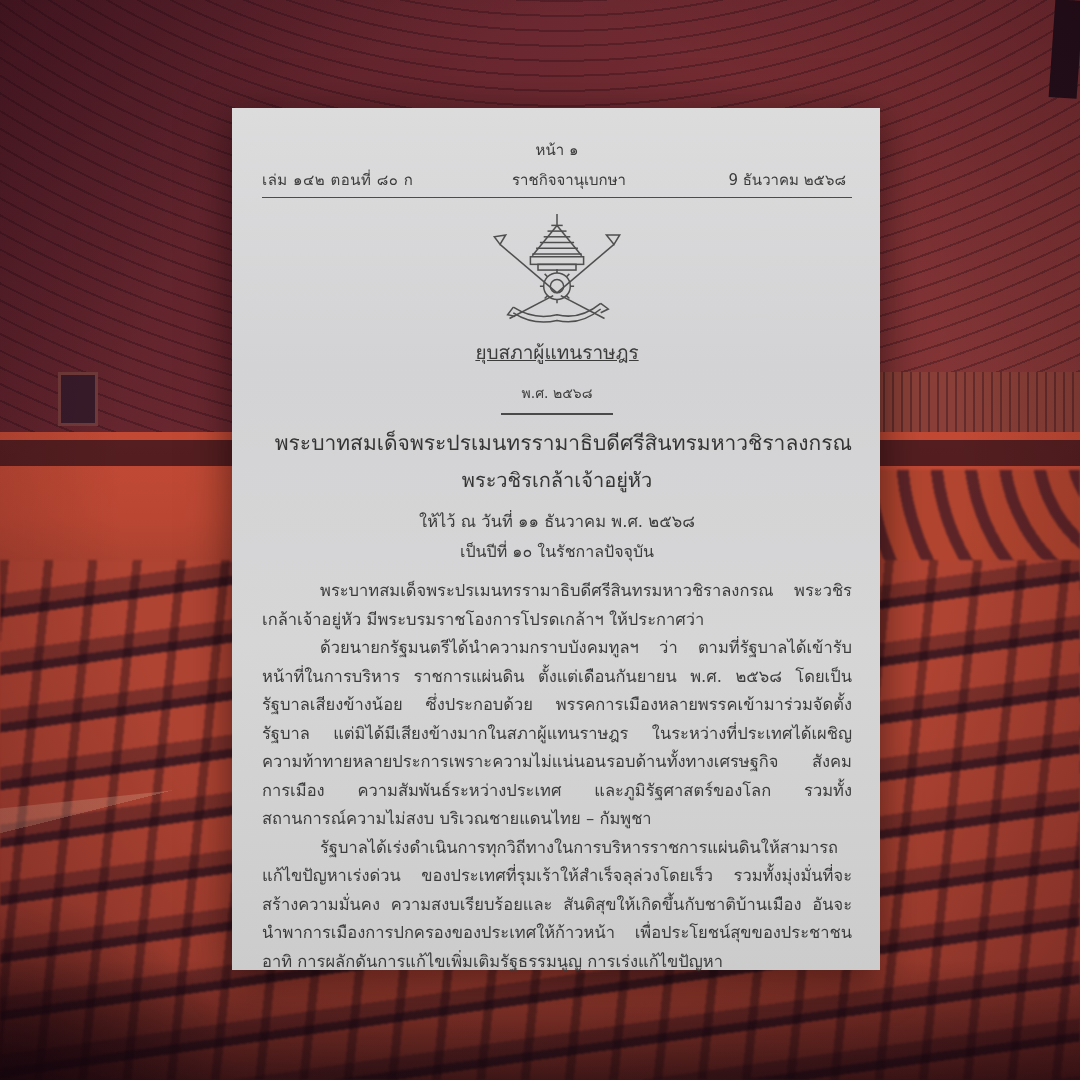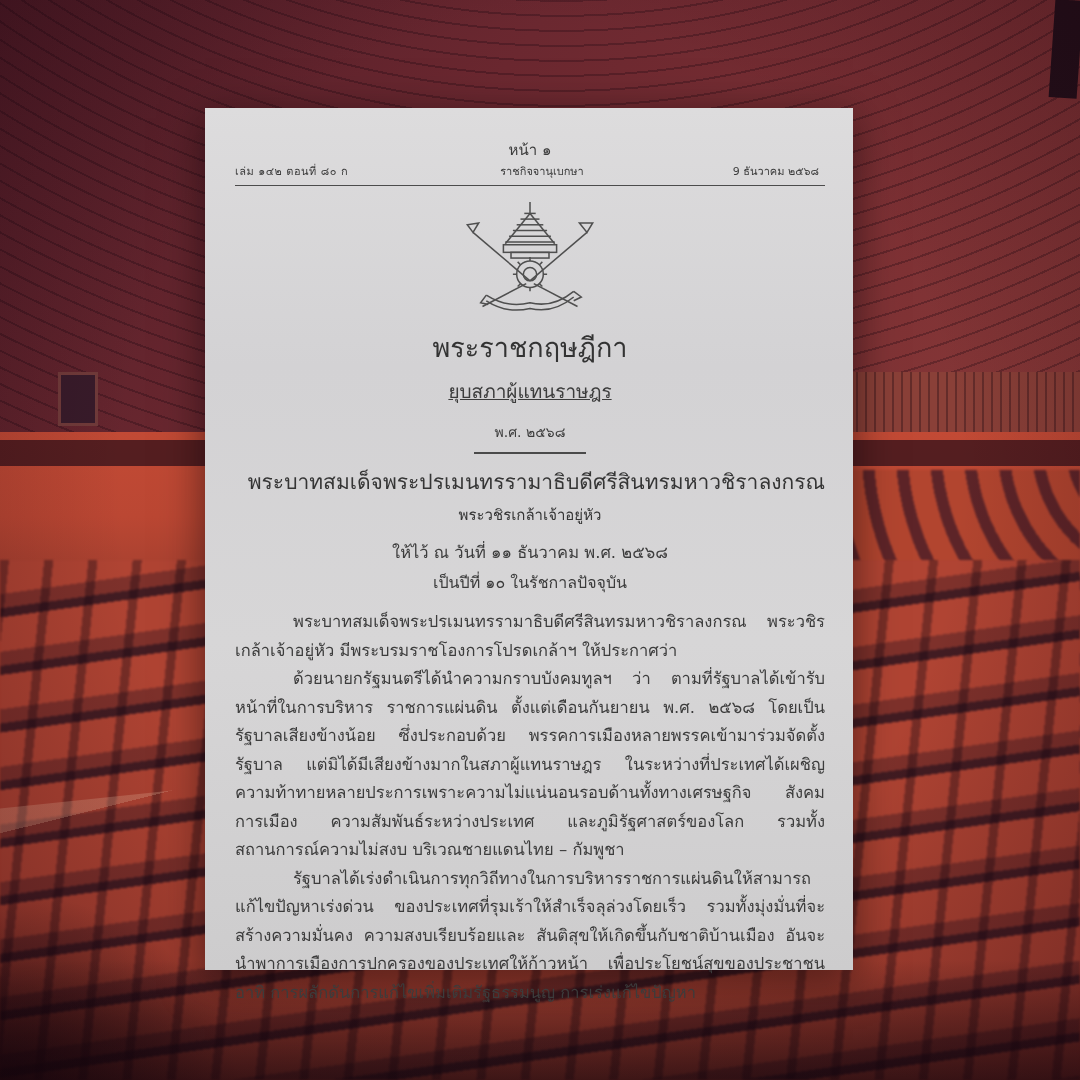--- a/index.html
+++ b/index.html
@@ -34,43 +34,43 @@
   .bg-floor-light{left:0;top:780px;width:560px;height:300px;
     background:linear-gradient(172deg,rgba(236,188,160,.28) 0 26px,transparent 26px 52px);
     transform:rotate(-6deg);}
   .bg-bottom-dark{left:0;top:960px;width:100%;height:130px;
     background:linear-gradient(180deg,transparent,rgba(18,6,12,.75));}
   .bg-corner{left:0;top:890px;width:240px;height:200px;
     background:radial-gradient(ellipse at 0% 100%,rgba(15,5,10,.85),transparent 70%);}
   .bg-vignette{inset:0;background:radial-gradient(ellipse at 50% 45%,transparent 55%,rgba(25,2,12,.38) 100%);}
 
   
-  .paper{position:absolute;left:205px;top:108px;width:648px;height:862px;
+  .paper{position:absolute;left:232px;top:108px;width:648px;height:862px;
     background:linear-gradient(180deg,#dddcdd 0%,#d3d2d4 30%,#d7d6d7 62%,#cdcccd 100%);
     box-shadow:0 10px 40px rgba(10,0,5,.55);
     box-sizing:border-box;padding:24px 28px 0 30px;color:#3c3c3c;}
   .center{text-align:center;}
   .page-label{font-size:15px;margin-top:6px;}
-  .masthead-row{display:flex;align-items:baseline;font-size:11px;}
+  .masthead-row{display:flex;align-items:baseline;font-size:15px;margin-top:6px;}
   .masthead-left{width:215px;text-align:left;letter-spacing:.5px;}
   .masthead-center{flex:1;text-align:center;}
   .masthead-right{width:185px;text-align:right;padding-right:6px;}
   .masthead-rule{border:none;border-top:1.6px solid #4c4c4c;margin:5px 0 0 0;}
 
   .emblem{display:block;margin:14px auto 0;}
   .emblem path,.emblem line,.emblem circle,.emblem rect,.emblem polyline{
     stroke:#4f4f4f;fill:none;stroke-width:1.6;}
 
   .decree-title{font-size:27px;margin-top:8px;color:#333;}
   .decree-subject{font-size:19px;margin-top:7px;text-decoration:underline;}
   .decree-year{font-size:14px;margin-top:15px;}
   .title-rule{width:112px;border:none;border-top:2px solid #4a4a4a;margin:9px auto 0;}
 
   .king-line1{font-size:21px;margin-top:11px;color:#353535;text-align:right;}
-  .king-line2{font-size:15px;margin-top:5px;color:#353535;}
+  .king-line2{font-size:20px;margin-top:5px;color:#353535;}
   .given-line{font-size:16.5px;margin-top:12px;}
   .reign-line{font-size:16px;margin-top:5px;}
 
   .body-text{margin-top:13px;font-size:16.5px;line-height:1.73;text-align:justify;}
   .body-text p{margin:0;text-indent:58px;}
 </style>
 </head>
 <body>
 
 <div class="stage">
@@ -119,21 +119,20 @@
       <path d="M20,34 l-6,-8 l12,-2 z"></path>
       <path d="M140,34 l6,-10 l-14,0 z"></path>
       <circle cx="80" cy="78" r="14"></circle>
       <circle cx="80" cy="78" r="7"></circle>
       <path d="M80,64 v-4 M80,92 v4 M66,78 h-4 M94,78 h4 M70,68 l-3,-3 M90,68 l3,-3 M70,88 l-3,3 M90,88 l3,3"></path>
       <path d="M34,100 Q56,114 80,108 Q104,114 126,96"></path>
       <path d="M34,106 Q56,120 80,114 Q104,120 126,102"></path>
       <path d="M34,100 l-6,8 l8,2 M126,96 l8,6 l-8,4"></path>
     </svg>
 
-    <div class="decree-title center">พระราชกฤษฎีกา</div>
     <div class="decree-subject center">ยุบสภาผู้แทนราษฎร</div>
     <div class="decree-year center">พ.ศ. ๒๕๖๘</div>
     <hr class="title-rule">
 
     <div class="king-line1 center">พระบาทสมเด็จพระปรเมนทรรามาธิบดีศรีสินทรมหาวชิราลงกรณ</div>
     <div class="king-line2 center">พระวชิรเกล้าเจ้าอยู่หัว</div>
 
     <div class="given-line center">ให้ไว้ ณ วันที่ ๑๑ ธันวาคม พ.ศ. ๒๕๖๘</div>
     <div class="reign-line center">เป็นปีที่ ๑๐ ในรัชกาลปัจจุบัน</div>
 

